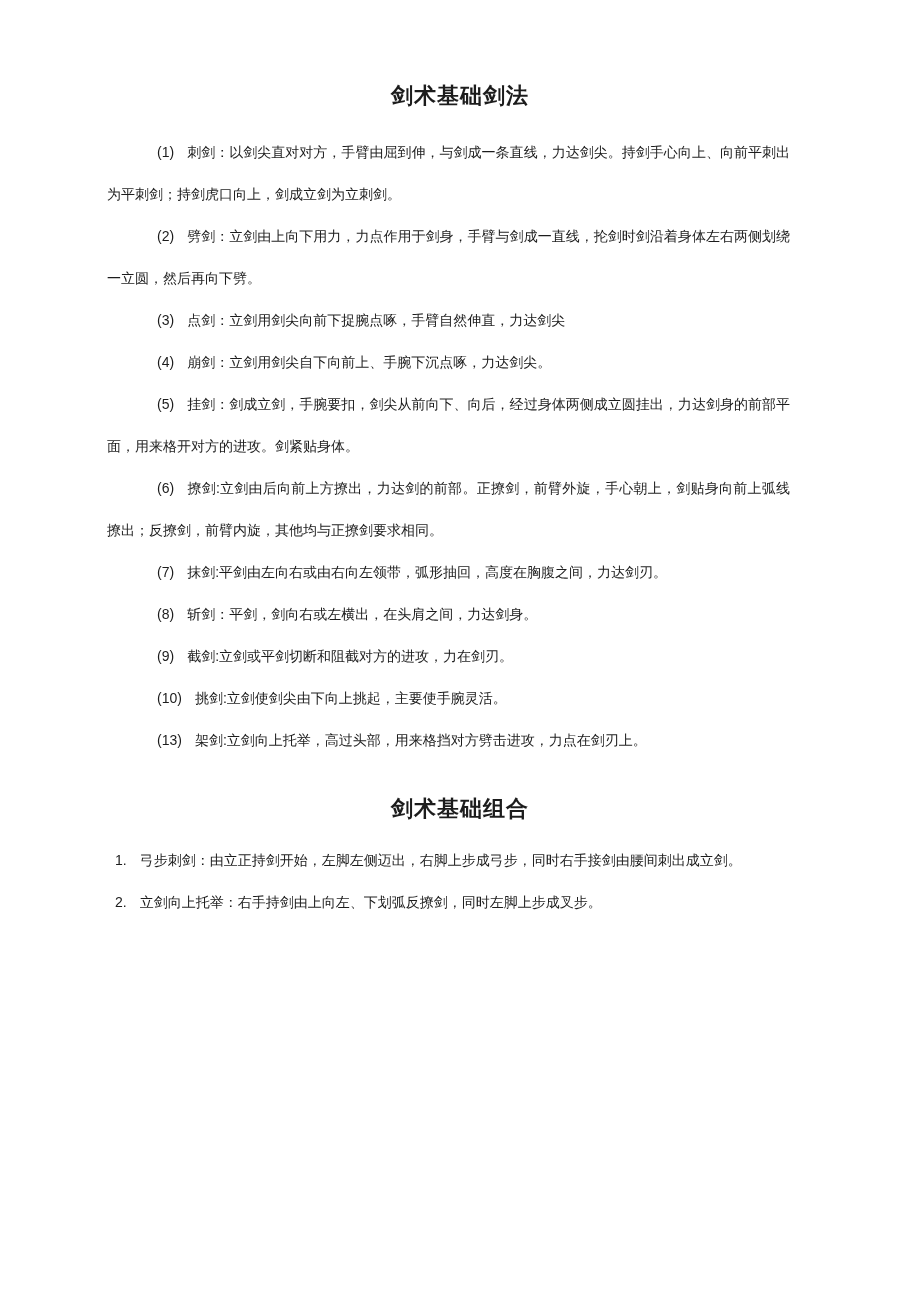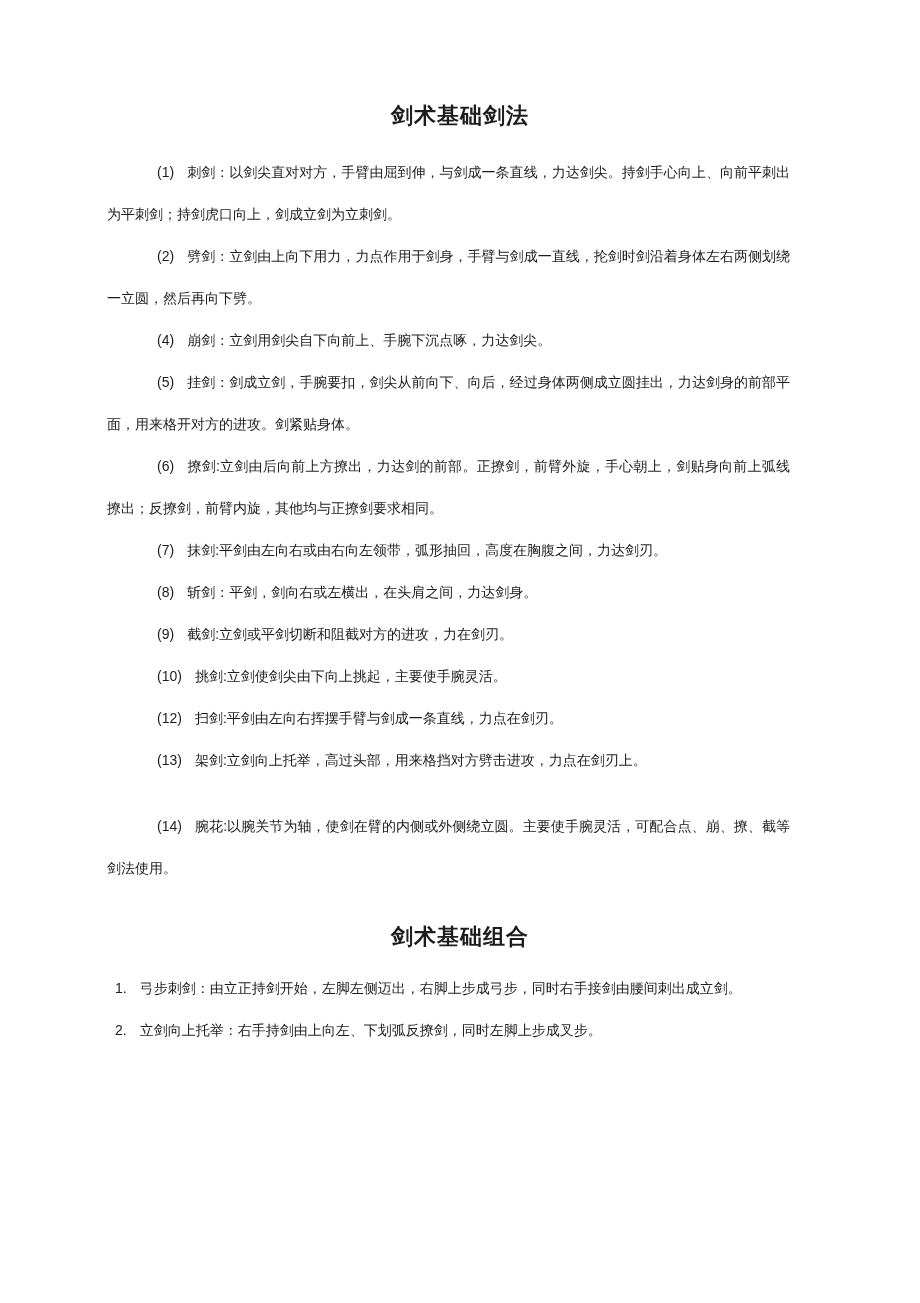--- a/index.html
+++ b/index.html
@@ -10,21 +10,21 @@
   body {
     width: 920px;
     font-family: "Liberation Sans", sans-serif;
     color: #1c1c1c;
   }
   .page {
     position: relative;
     width: 920px;
     height: 1303px;
     box-sizing: border-box;
-    padding: 100px 130px 0 107px;
+    padding: 80px 130px 0 107px;
     background: #ffffff;
     overflow: hidden;
   }
   .doc-title {
     margin: 0 -130px 19px -107px;   
     font-size: 22px;
     font-weight: bold;
     line-height: 32px;
     text-align: center;
     letter-spacing: 1px;
@@ -62,41 +62,40 @@
 <body>
 
 <div class="page">
 
   <h1 class="doc-title">剑术基础剑法</h1>
 
   <p class="para"><span class="num">(1)</span><span class="txt">刺剑：以剑尖直对对方，手臂由屈到伸，与剑成一条直线，力达剑尖。持剑手心向上、向前平刺出为平刺剑；持剑虎口向上，剑成立剑为立刺剑。</span></p>
 
   <p class="para"><span class="num">(2)</span><span class="txt">劈剑：立剑由上向下用力，力点作用于剑身，手臂与剑成一直线，抡剑时剑沿着身体左右两侧划绕一立圆，然后再向下劈。</span></p>
 
+  <p class="para"><span class="num">(3)</span><span class="txt">点剑：立剑用剑尖向前下捉腕点啄，手臂自然伸直，力达剑尖</span></p>
 
   <p class="para"><span class="num">(4)</span><span class="txt">崩剑：立剑用剑尖自下向前上、手腕下沉点啄，力达剑尖。</span></p>
 
   <p class="para"><span class="num">(5)</span><span class="txt">挂剑：剑成立剑，手腕要扣，剑尖从前向下、向后，经过身体两侧成立圆挂出，力达剑身的前部平面，用来格开对方的进攻。剑紧贴身体。</span></p>
 
   <p class="para"><span class="num">(6)</span><span class="txt">撩剑:立剑由后向前上方撩出，力达剑的前部。正撩剑，前臂外旋，手心朝上，剑贴身向前上弧线撩出；反撩剑，前臂内旋，其他均与正撩剑要求相同。</span></p>
 
   <p class="para"><span class="num">(7)</span><span class="txt">抹剑:平剑由左向右或由右向左领带，弧形抽回，高度在胸腹之间，力达剑刃。</span></p>
 
   <p class="para"><span class="num">(8)</span><span class="txt">斩剑：平剑，剑向右或左横出，在头肩之间，力达剑身。</span></p>
 
   <p class="para"><span class="num">(9)</span><span class="txt">截剑:立剑或平剑切断和阻截对方的进攻，力在剑刃。</span></p>
 
   <p class="para"><span class="num">(10)</span><span class="txt">挑剑:立剑使剑尖由下向上挑起，主要使手腕灵活。</span></p>
 
 
-  <p class="para"><span class="num">(12)</span><span class="txt">扫剑:平剑由左向右挥摆手臂与剑成一条直线，力点在剑刃。</span></p>
 
   <p class="para"><span class="num">(13)</span><span class="txt">架剑:立剑向上托举，高过头部，用来格挡对方劈击进攻，力点在剑刃上。</span></p>
 
-  <p class="para gap"><span class="num">(14)</span><span class="txt">腕花:以腕关节为轴，使剑在臂的内侧或外侧绕立圆。主要使手腕灵活，可配合点、崩、撩、截等剑法使用。</span></p>
 
   <h1 class="doc-title second">剑术基础组合</h1>
 
   <p class="combo"><span class="num">1.</span><span class="txt">弓步刺剑：由立正持剑开始，左脚左侧迈出，右脚上步成弓步，同时右手接剑由腰间刺出成立剑。</span></p>
 
   <p class="combo"><span class="num">2.</span><span class="txt">立剑向上托举：右手持剑由上向左、下划弧反撩剑，同时左脚上步成叉步。</span></p>
 
 </div>
 
 </body></html>

